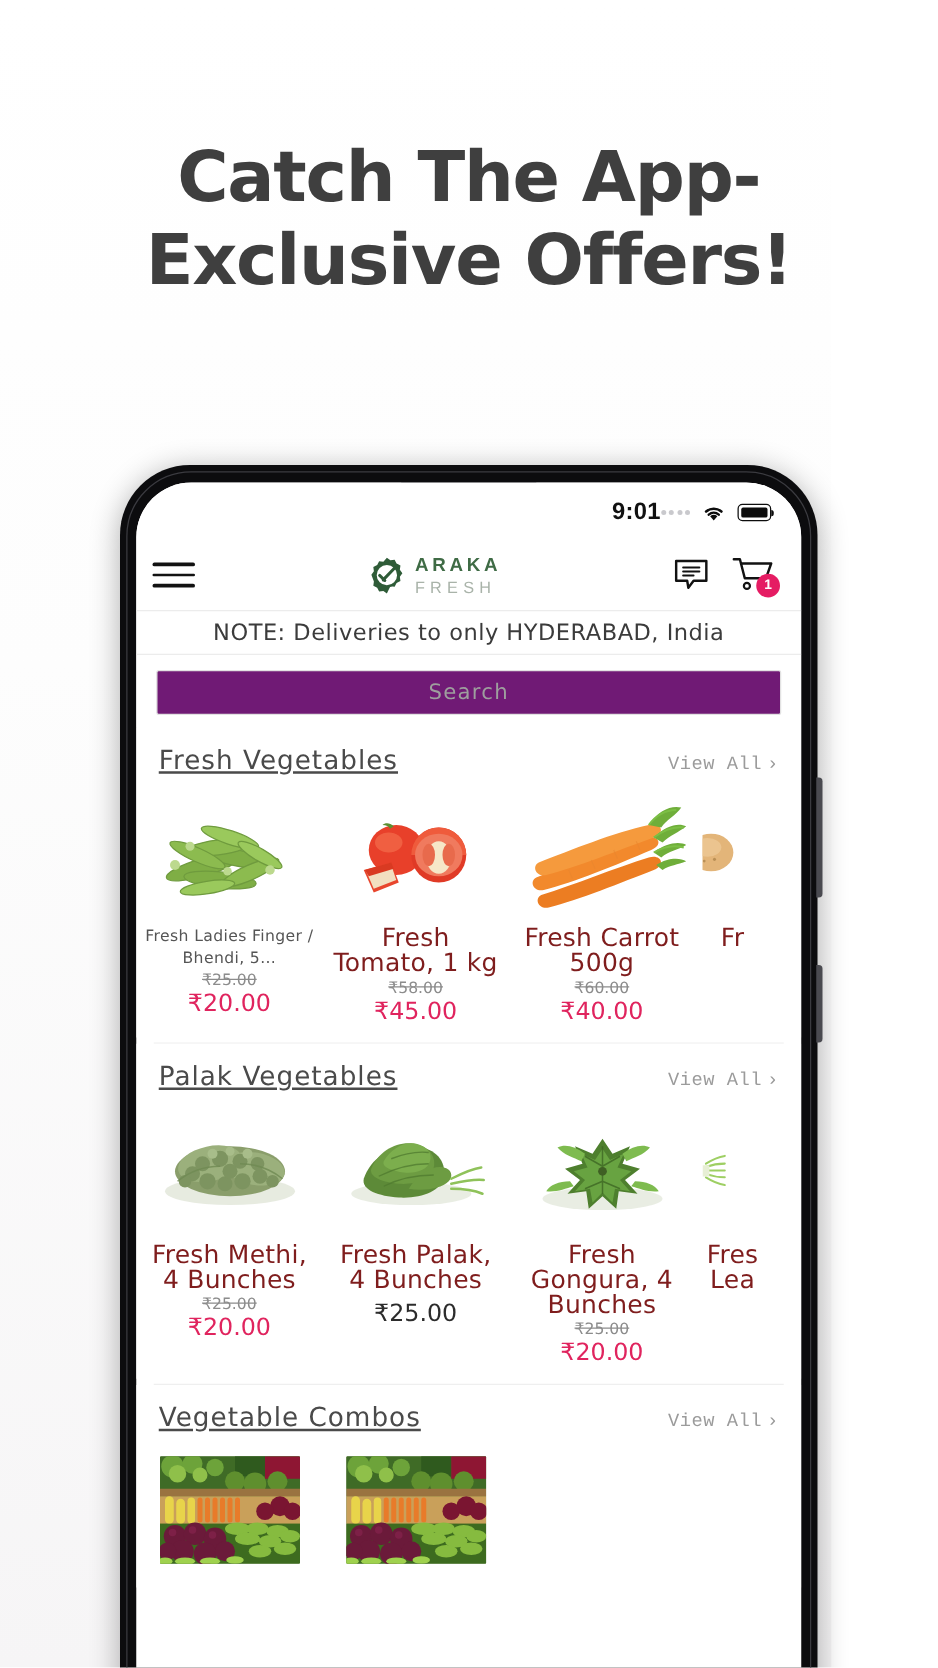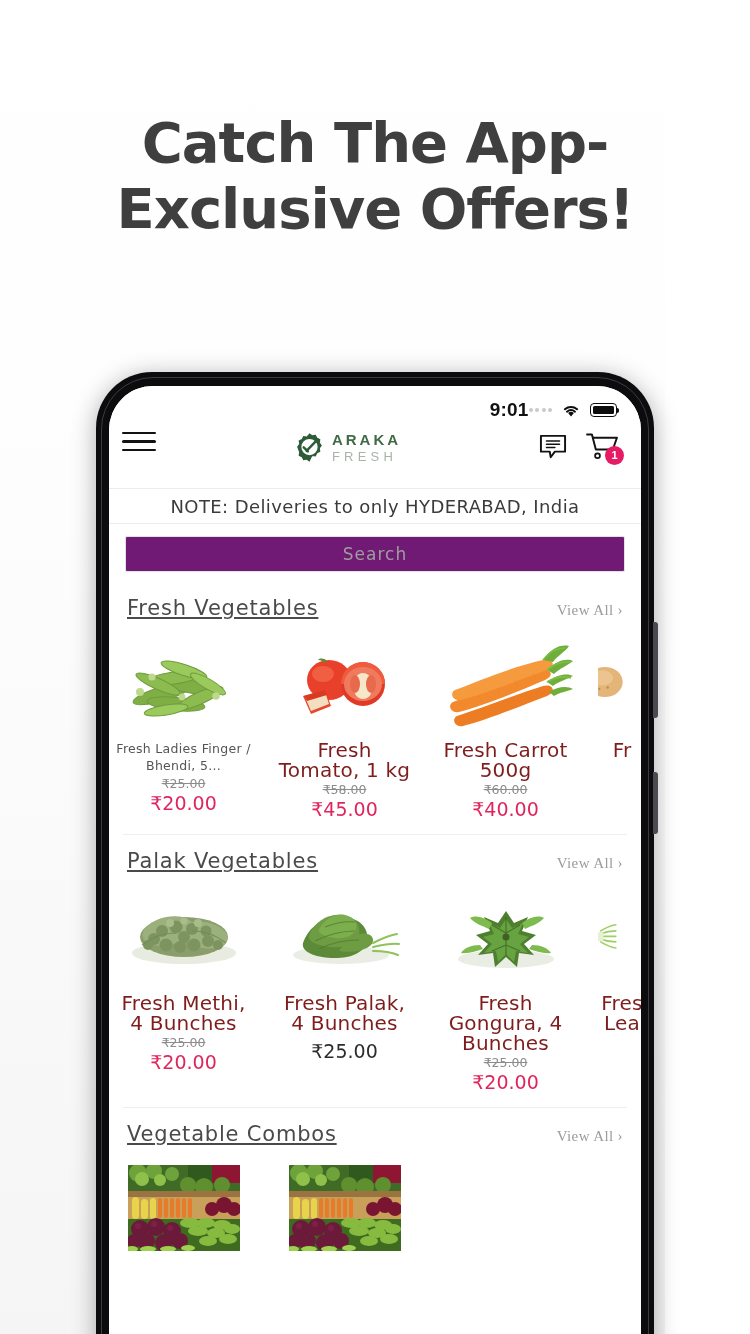--- a/index.html
+++ b/index.html
@@ -113,21 +113,21 @@
   }
   .battery > i { display:block; width:100%; height:100%; background:#0d0d0d; border-radius:1.5px; }
   .battery::after{
     content:""; position:absolute; right:-3.4px; top:4px;
     width:2.2px; height:5px; background:#0d0d0d; border-radius:0 2px 2px 0;
   }
 
   
   .appbar {
     height: 56px;
-    display: flex; align-items: flex-start;
+    display: flex; align-items: center;
     padding: 0 22px 0 13px;
     background:#fff;
   }
   .hamburger { width:34px; display:flex; flex-direction:column; gap:6px; cursor:pointer; }
   .hamburger span { display:block; height:2.4px; background:#121212; border-radius:2px; }
 
   .logo-wrap { flex:1; display:flex; align-items:center; justify-content:center; gap:7px; }
   .logo-mark { width:31px; height:31px; display:block; }
   .logo-text { display:flex; flex-direction:column; line-height:1; }
   .logo-text .l1 { font-size:15px; font-weight:700; letter-spacing:3.0px; color:#3f6b45; }
@@ -178,29 +178,29 @@
   .sec-head {
     display:flex; align-items:baseline; justify-content:space-between;
     padding: 14px 18px 4px 18px;
   }
   .sec-title {
     font-size:21px; color:#4a4a4a; letter-spacing:.8px;
     font-family:"DejaVu Sans", sans-serif; font-weight:400;text-decoration:underline;
   }
   .view-all {
     font-size:15px; color:#9b9b9b; letter-spacing:.4px;
-    font-family:Liberation Serif, serif;
+    font-family:Liberation Mono, monospace;
     white-space:nowrap;
     text-align:right;
   }
   .view-all .chev { margin-left:4px; font-size:15px; }
 
   .rail {
     display:flex;
-    gap:12px;
+    gap:0;
     padding: 6px 0 10px 0;
     overflow:hidden;
   }
   .card {
     flex: 0 0 149px;
     width:149px;
     padding: 0 6px;
     text-align:center;
   }
   .card.partial { flex: 0 0 60px; width:60px; overflow:hidden; }

